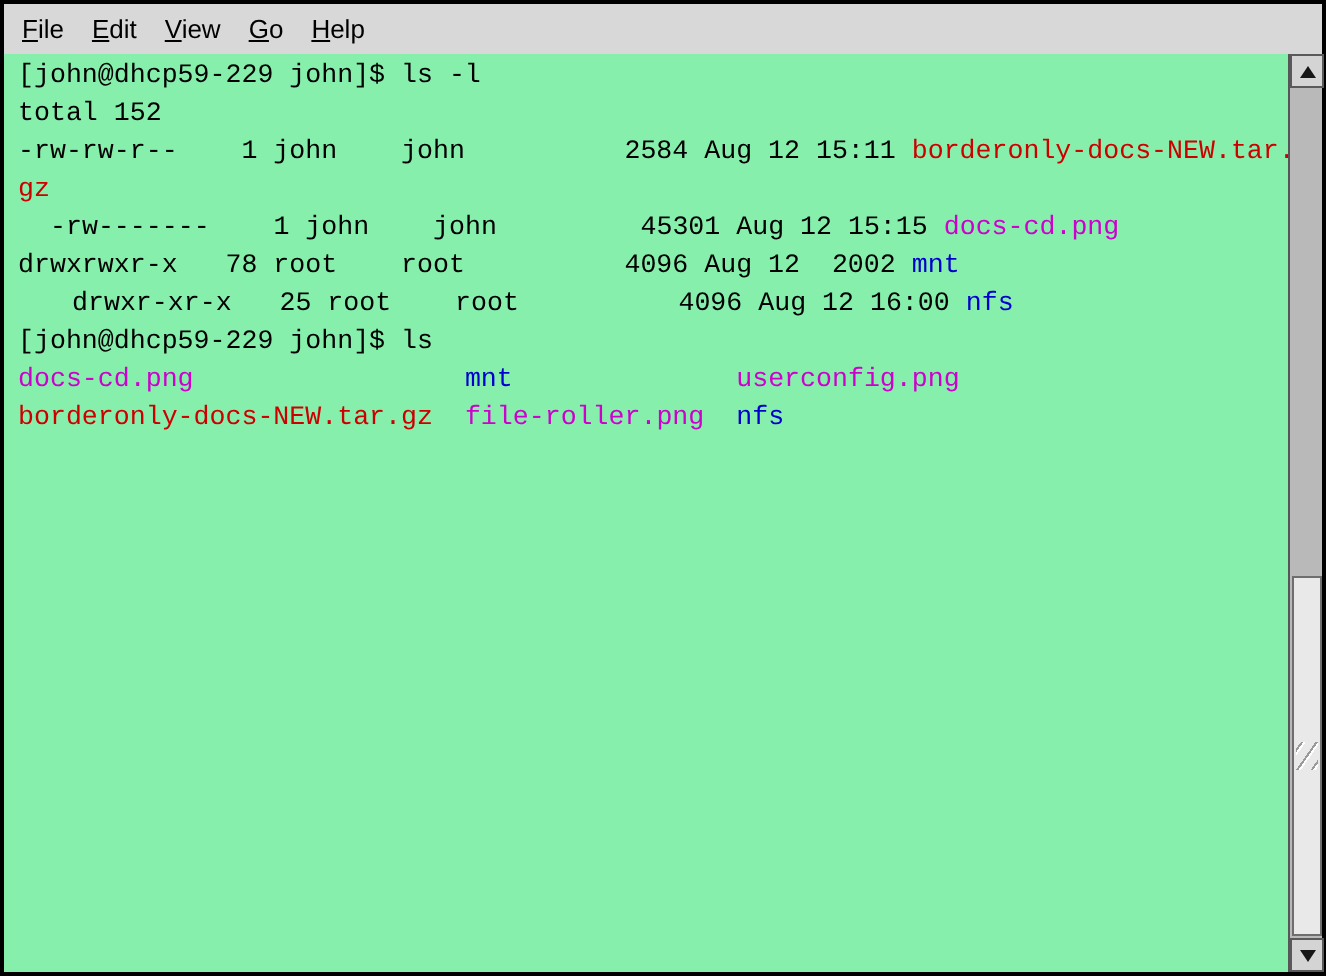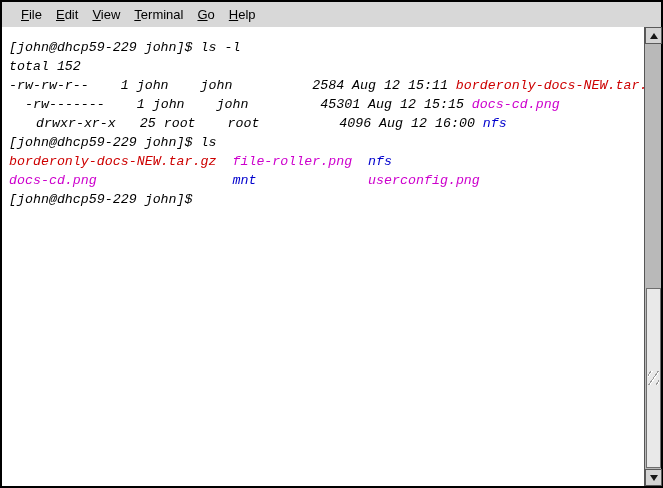--- a/index.html
+++ b/index.html
@@ -13,44 +13,43 @@
     display: flex;
     flex-direction: column;
   }
 
   .menubar {
     height: 25px;
     flex: 0 0 25px;
     background: #d8d8d8;
     display: flex;
     align-items: center;
-    padding-left: 12px;
+    padding-left: 2px;
     font-size: 13px;
     color: #000;
   }
   .menu-item {
     padding: 3px 7px;
     cursor: default;
     white-space: nowrap;
   }
   .menu-item .accel { text-decoration: underline; }
 
   .content {
     flex: 1 1 auto;
     display: flex;
     flex-direction: row;
     min-height: 0;
   }
 
   .terminal {
     flex: 1 1 auto;
-    background: #ffffff;
-    padding: 11px 0 0 7px;
+    background: #86efac;
+    padding: 1px 0 0 7px;
     overflow: hidden;
-    font-style: italic;
   }
   .term-line {
     font-family: "Liberation Mono", "DejaVu Sans Mono", monospace;
     font-size: 13.3px;
     line-height: 19px;
     white-space: pre;
     color: #000;
   }
 
   .scrollbar {
@@ -109,37 +108,37 @@
 </style>
 </head>
 <body>
 
 <div class="window">
 
   <div class="menubar" id="menubar">
       <div class="menu-item"><span class="accel">F</span><span>ile</span></div>
       <div class="menu-item"><span class="accel">E</span><span>dit</span></div>
       <div class="menu-item"><span class="accel">V</span><span>iew</span></div>
-      <div class="menu-item"><span class="accel">T</span><span>erminal</span></div>
       <div class="menu-item"><span class="accel">G</span><span>o</span></div>
       <div class="menu-item"><span class="accel">H</span><span>elp</span></div>
     </div>
 
   <div class="content">
 
     <div class="terminal" id="terminal-screen">
         <div class="term-line"><span style="color: rgb(0, 0, 0);">[john@dhcp59-229 john]$ ls -l</span></div>
         <div class="term-line"><span style="color: rgb(0, 0, 0); text-align: right;">total 152</span></div>
         <div class="term-line"><span style="color: rgb(0, 0, 0); margin-top: 40px;">-rw-rw-r--    1 john    john          2584 Aug 12 15:11 </span><span style="color: rgb(205, 0, 0);">borderonly-docs-NEW.tar.</span></div>
+        <div class="term-line"><span style="color: rgb(205, 0, 0);">gz</span></div>
         <div class="term-line"><span style="color: rgb(0, 0, 0); margin-left: 16px;">-rw-------    1 john    john         45301 Aug 12 15:15 </span><span style="color: rgb(205, 0, 205);">docs-cd.png</span></div>
+        <div class="term-line"><span style="color: rgb(0, 0, 0);">drwxrwxr-x   78 root    root          4096 Aug 12  2002 </span><span style="color: rgb(0, 0, 205);">mnt</span></div>
         <div class="term-line"><span style="color: rgb(0, 0, 0); margin-left: 27px;">drwxr-xr-x   25 root    root          4096 Aug 12 16:00 </span><span style="color: rgb(0, 0, 205);">nfs</span></div>
         <div class="term-line"><span style="color: rgb(0, 0, 0); text-align: right;">[john@dhcp59-229 john]$ ls</span></div>
+        <div class="term-line"><span style="color: rgb(205, 0, 205);">docs-cd.png</span><span style="color: rgb(0, 0, 0);">                 </span><span style="color: rgb(0, 0, 205);">mnt</span><span style="color: rgb(0, 0, 0);">              </span><span style="color: rgb(205, 0, 205);">userconfig.png</span></div>
         <div class="term-line"><span style="color: rgb(205, 0, 0);">borderonly-docs-NEW.tar.gz</span><span style="color: rgb(0, 0, 0);">  </span><span style="color: rgb(205, 0, 205);">file-roller.png</span><span style="color: rgb(0, 0, 0);">  </span><span style="color: rgb(0, 0, 205);">nfs</span></div>
-        <div class="term-line"><span style="color: rgb(205, 0, 205);">docs-cd.png</span><span style="color: rgb(0, 0, 0);">                 </span><span style="color: rgb(0, 0, 205);">mnt</span><span style="color: rgb(0, 0, 0);">              </span><span style="color: rgb(205, 0, 205);">userconfig.png</span></div>
-        <div class="term-line"><span style="color: rgb(0, 0, 0);">[john@dhcp59-229 john]$</span></div>
       </div>
 
     <div class="scrollbar">
       <div class="scroll-btn up">
         <div class="tri-up"></div>
       </div>
       <div class="scroll-thumb">
         <div class="thumb-grip"></div>
       </div>
       <div class="scroll-btn down">

